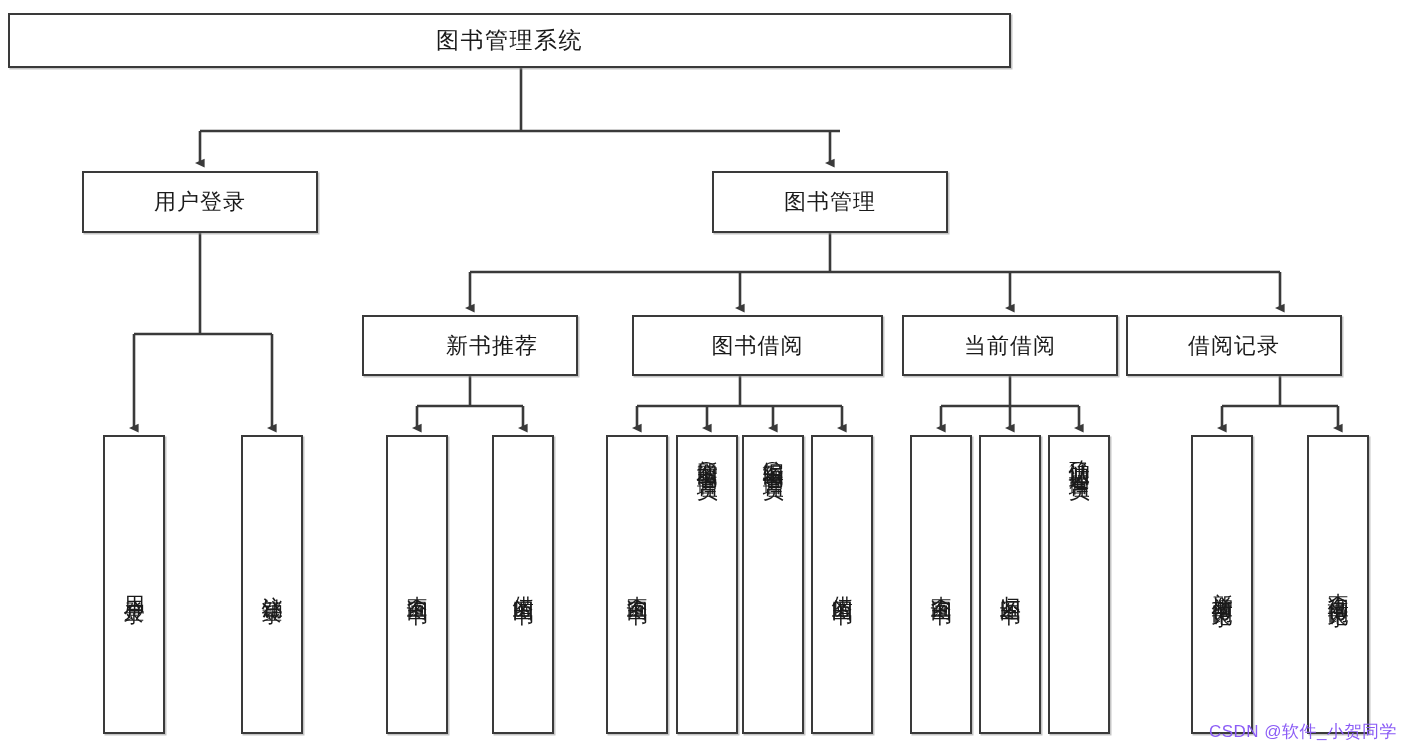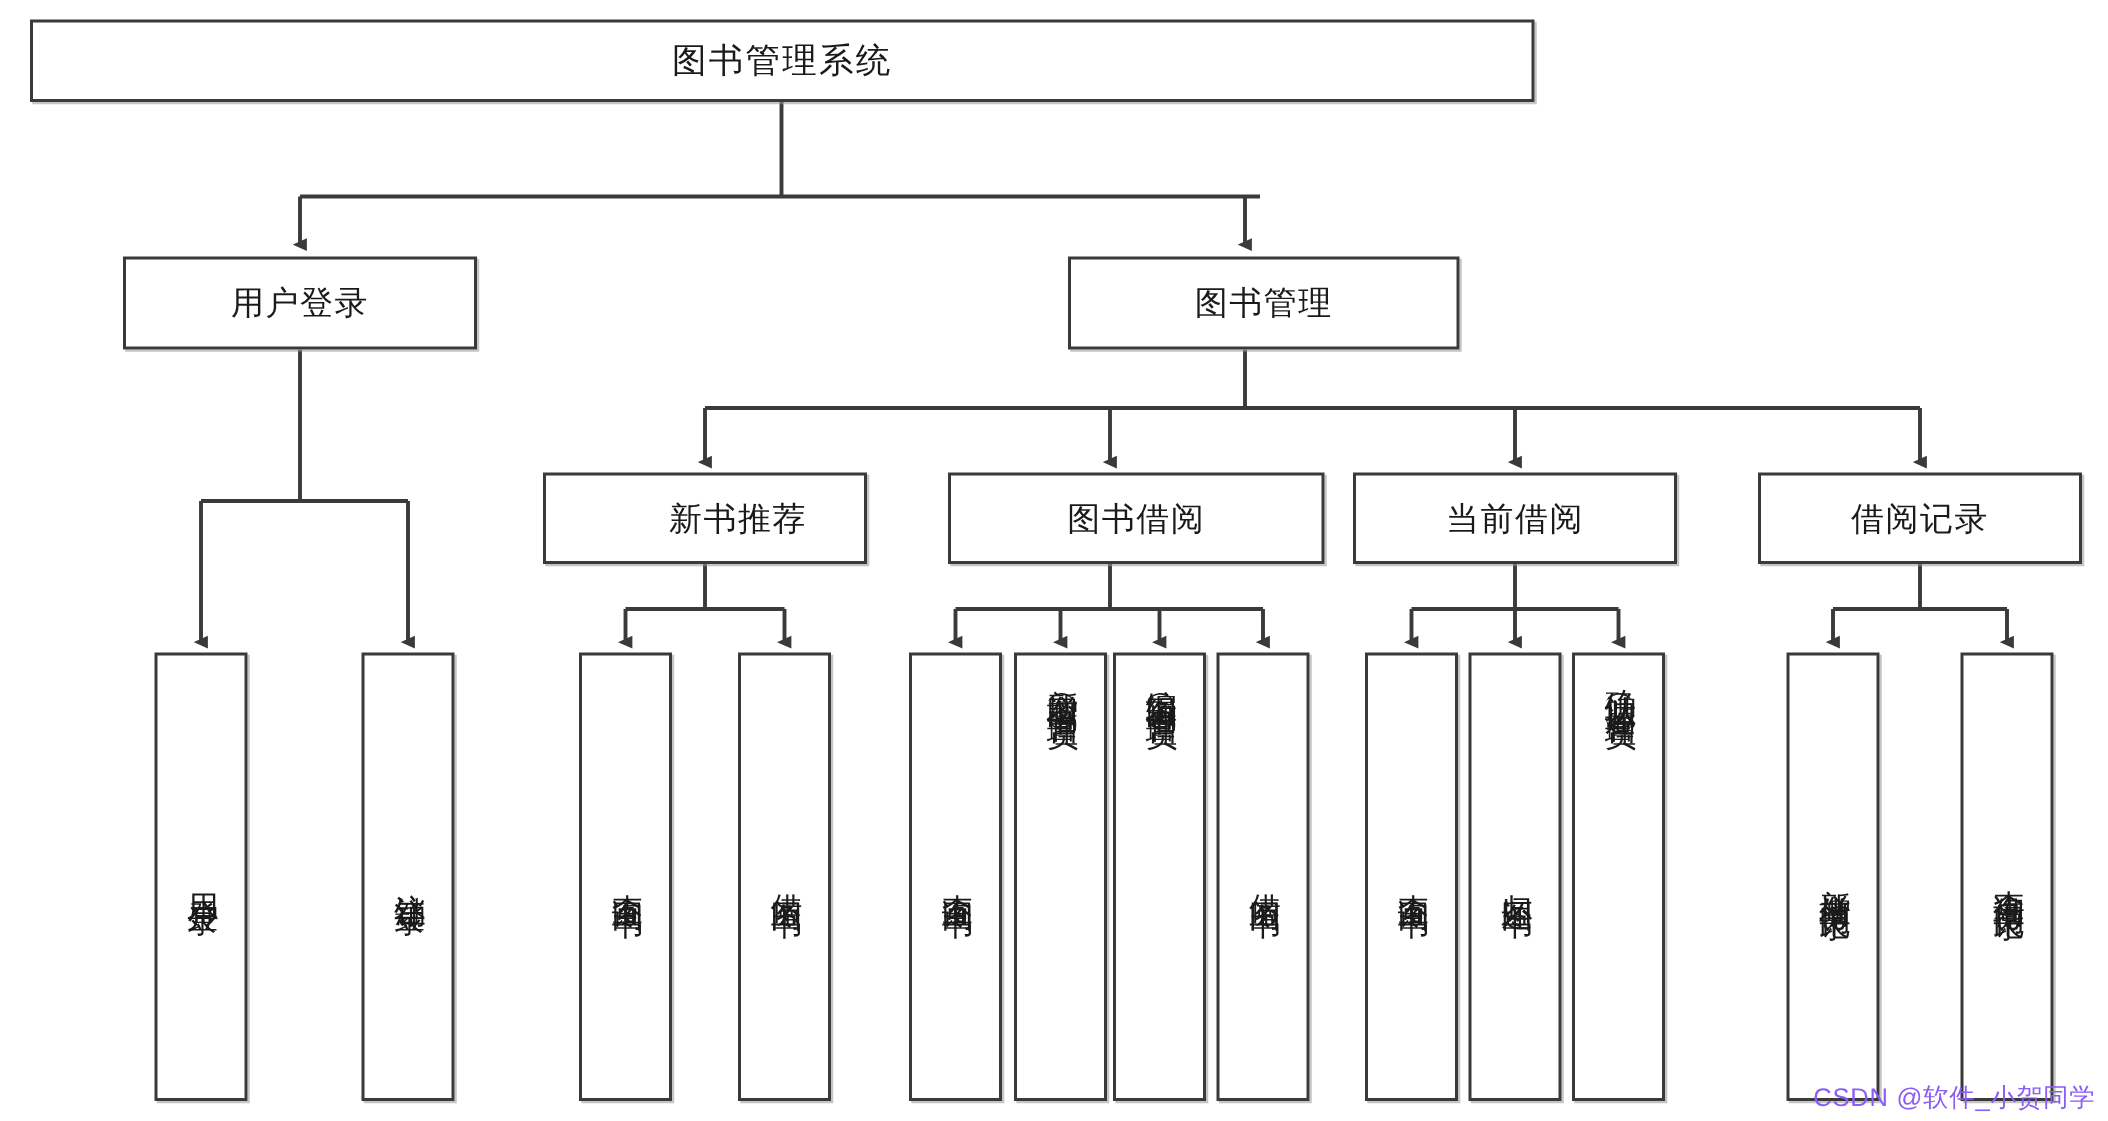--- a/index.html
+++ b/index.html
@@ -128,41 +128,41 @@
       <path d="M1010,406 L1010,428" marker-end="url(#arrow)"></path>
       <path d="M1079,406 L1079,428" marker-end="url(#arrow)"></path>
 
       <path d="M1280,376 L1280,406"></path>
       <path d="M1222,406 L1338,406"></path>
       <path d="M1222,406 L1222,428" marker-end="url(#arrow)"></path>
       <path d="M1338,406 L1338,428" marker-end="url(#arrow)"></path>
     </g>
   </svg>
 
-  <div class="node root h" style="left:20px; top:13px; width:1003px; height:55px;">
+  <div class="node root h" style="left:8px; top:13px; width:1003px; height:55px;">
     <span class="lbl">图书管理系统</span>
   </div>
 
   <div class="node h" style="left:82px; top:171px; width:236px; height:62px;">
     <span class="lbl">用户登录</span>
   </div>
-  <div class="node h" style="left:712px; top:171px; width:261px; height:62px;">
+  <div class="node h" style="left:712px; top:171px; width:236px; height:62px;">
     <span class="lbl">图书管理</span>
   </div>
 
   <div class="node h" style="left:362px; top:315px; width:216px; height:61px;padding-left:44px;">
     <span class="lbl">新书推荐</span>
   </div>
   <div class="node h" style="left:632px; top:315px; width:251px; height:61px;">
     <span class="lbl">图书借阅</span>
   </div>
   <div class="node h" style="left:902px; top:315px; width:216px; height:61px;">
     <span class="lbl">当前借阅</span>
   </div>
-  <div class="node h" style="left:1172px; top:315px; width:216px; height:61px;">
+  <div class="node h" style="left:1126px; top:315px; width:216px; height:61px;">
     <span class="lbl">借阅记录</span>
   </div>
 
   <div class="node v centered" style="left:103px; top:435px; width:62px; height:299px;">
     <span class="lbl">用户登录</span>
   </div>
   <div class="node v centered" style="left:241px; top:435px; width:62px; height:299px;">
     <span class="lbl">注销登录</span>
   </div>
 

